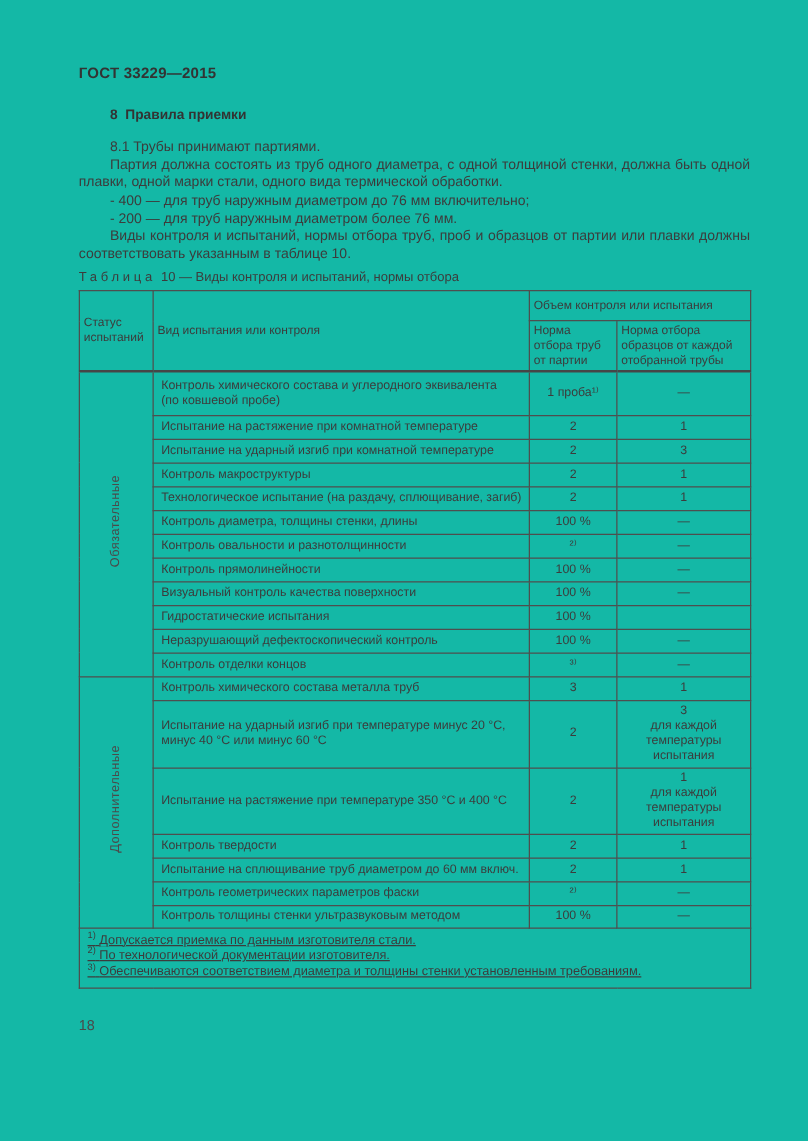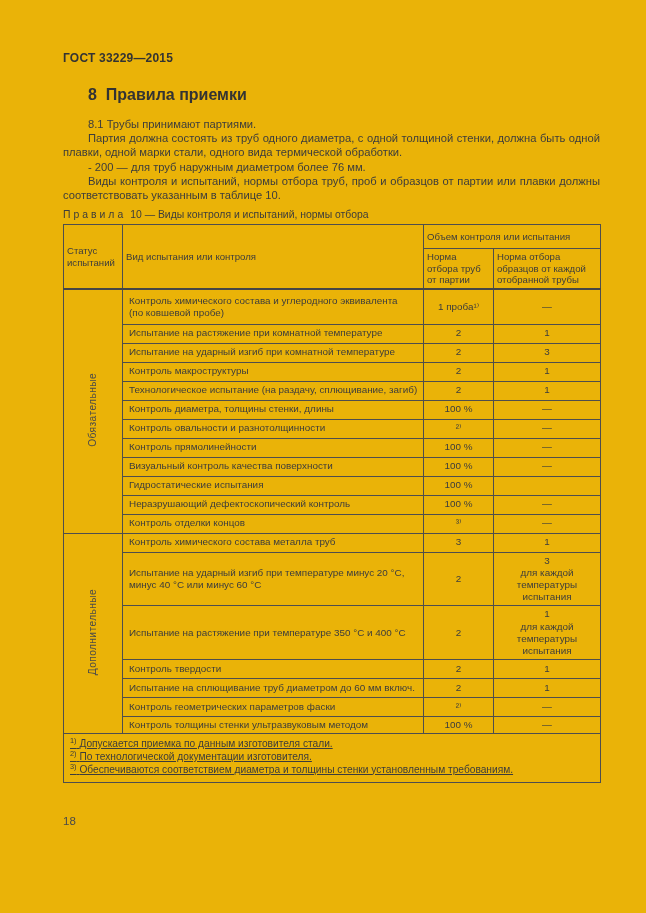--- a/index.html
+++ b/index.html
@@ -1,41 +1,41 @@
 <!DOCTYPE html>
 <html><head>
 <meta charset="utf-8">
 <style>
   * { box-sizing: border-box; }
   html, body { margin: 0; padding: 0; background: #ffffff; }
   .page {
     position: relative;
     width: 646px;
     height: 913px;
-    background: #eab308;
+    background: #14b8a6;
     font-family: "Liberation Sans", "DejaVu Sans", sans-serif;
     color: #3c3c3c;
     overflow: hidden;
   }
   .content {
     position: absolute;
     left: 63px;
     top: 51px;
     width: 537px;
   }
   .doc-number {
     font-weight: bold;
     font-size: 12px;
     color: #333333;
     letter-spacing: 0.2px;
   }
   .heading {
     margin: 21px 0 0 25px;
     font-weight: bold;
-    font-size: 16px;
+    font-size: 11px;
     color: #333333;
     white-space: pre-wrap;
   }
   .paras { margin-top: 13px; }
   .paras p {
     margin: 0;
     text-indent: 25px;
     text-align: justify;
     font-size: 11.2px;
     line-height: 14.2px;
@@ -121,26 +121,27 @@
 <div class="page">
   <div class="content">
 
     <div class="doc-number">ГОСТ 33229—2015</div>
 
     <div class="heading">8  Правила приемки</div>
 
     <div class="paras">
       <p>8.1 Трубы принимают партиями.</p>
       <p>Партия должна состоять из труб одного диаметра, с одной толщиной стенки, должна быть одной плавки, одной марки стали, одного вида термической обработки.</p>
+      <p>- 400 — для труб наружным диаметром до 76 мм включительно;</p>
       <p>- 200 — для труб наружным диаметром более 76 мм.</p>
       <p>Виды контроля и испытаний, нормы отбора труб, проб и образцов от партии или плавки должны соответствовать указанным в таблице 10.</p>
     </div>
 
     <div class="table-label">
-      <span class="spread">Правила</span><span class="rest">10 — Виды контроля и испытаний, нормы отбора</span>
+      <span class="spread">Таблица</span><span class="rest">10 — Виды контроля и испытаний, нормы отбора</span>
     </div>
 
     <table class="gost">
       <colgroup>
         <col style="width:59px">
         <col style="width:301px">
         <col style="width:70px">
         <col style="width:107px">
       </colgroup>
       <thead>

